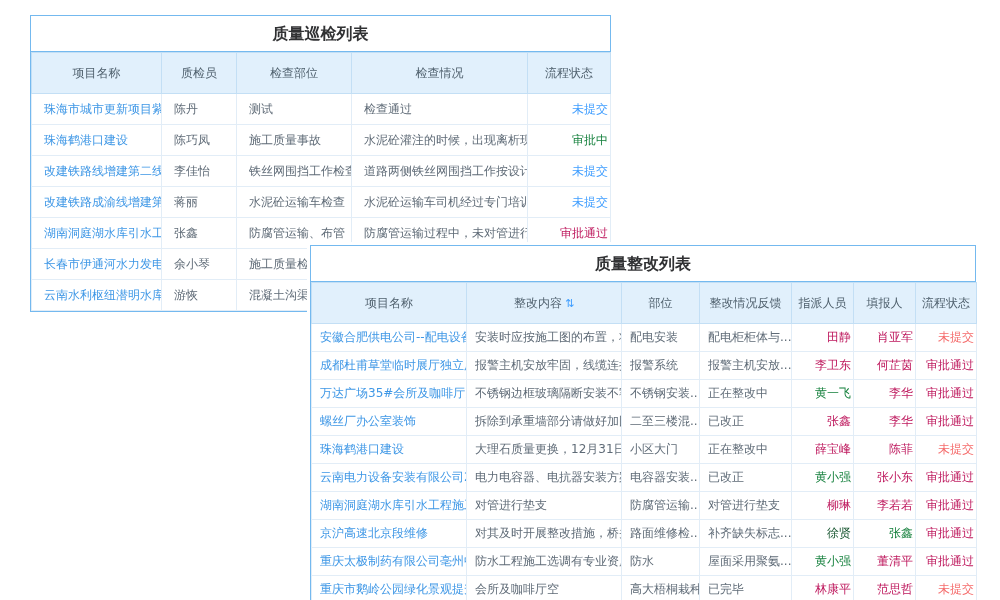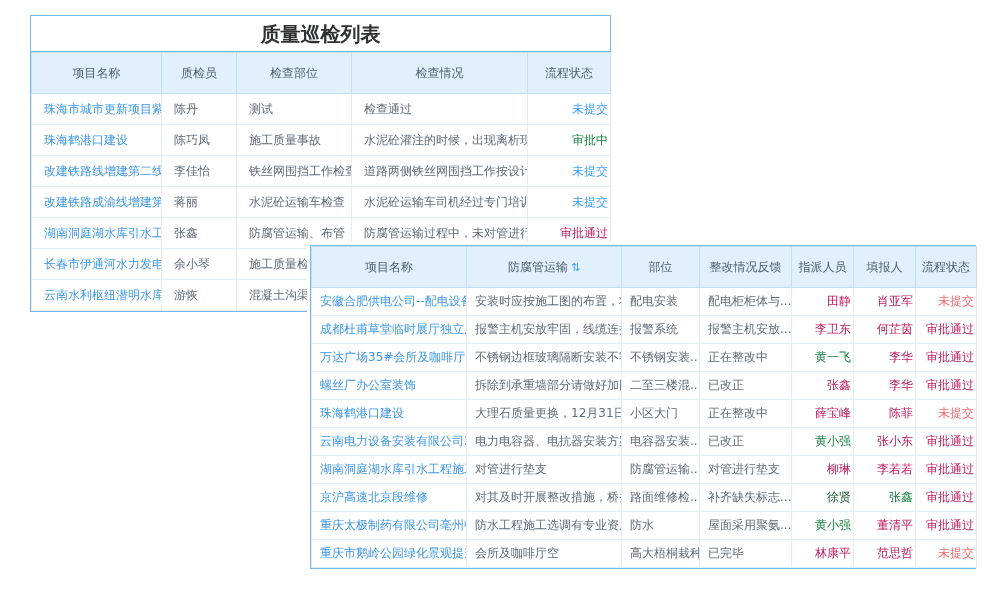--- a/index.html
+++ b/index.html
@@ -12,21 +12,21 @@
   }
   .card {
     position: absolute;
     background: #ffffff;
     border: 1px solid #74b9ef;
   }
   .card-title {
     height: 36px;
     line-height: 36px;
     text-align: center;
-    font-size: 20px;
+    font-size: 16px;
     font-weight: bold;
     color: #303133;
     border-bottom: 1px solid #74b9ef;
     background: #ffffff;
   }
   table { border-collapse: collapse; table-layout: fixed; width: 100%; }
   th {
     background: #e1f0fc;
     color: #50616e;
     font-size: 12px;
@@ -140,35 +140,36 @@
             <td>混凝土沟渠工</td>
             <td></td>
             <td class="center"></td>
           </tr>
 
       </tbody>
     </table>
   </div>
 
   <div id="rectify-card" class="card">
+    <div class="card-title">质量整改列表</div>
     <table class="rect">
       <colgroup>
         <col style="width:155px">
           <col style="width:155px">
           <col style="width:78px">
           <col style="width:92px">
           <col style="width:62px">
           <col style="width:62px">
           <col style="width:61px">
       </colgroup>
       <thead>
         <tr>
           <th>项目名称</th>
           <th>
-            <span>防腐管运输</span><span class="sort-icon">⇅</span>
+            <span>整改内容</span><span class="sort-icon">⇅</span>
           </th>
           <th>部位</th>
           <th>整改情况反馈</th>
           <th>指派人员</th>
           <th>填报人</th>
           <th>流程状态</th>
         </tr>
       </thead>
       <tbody>
 

